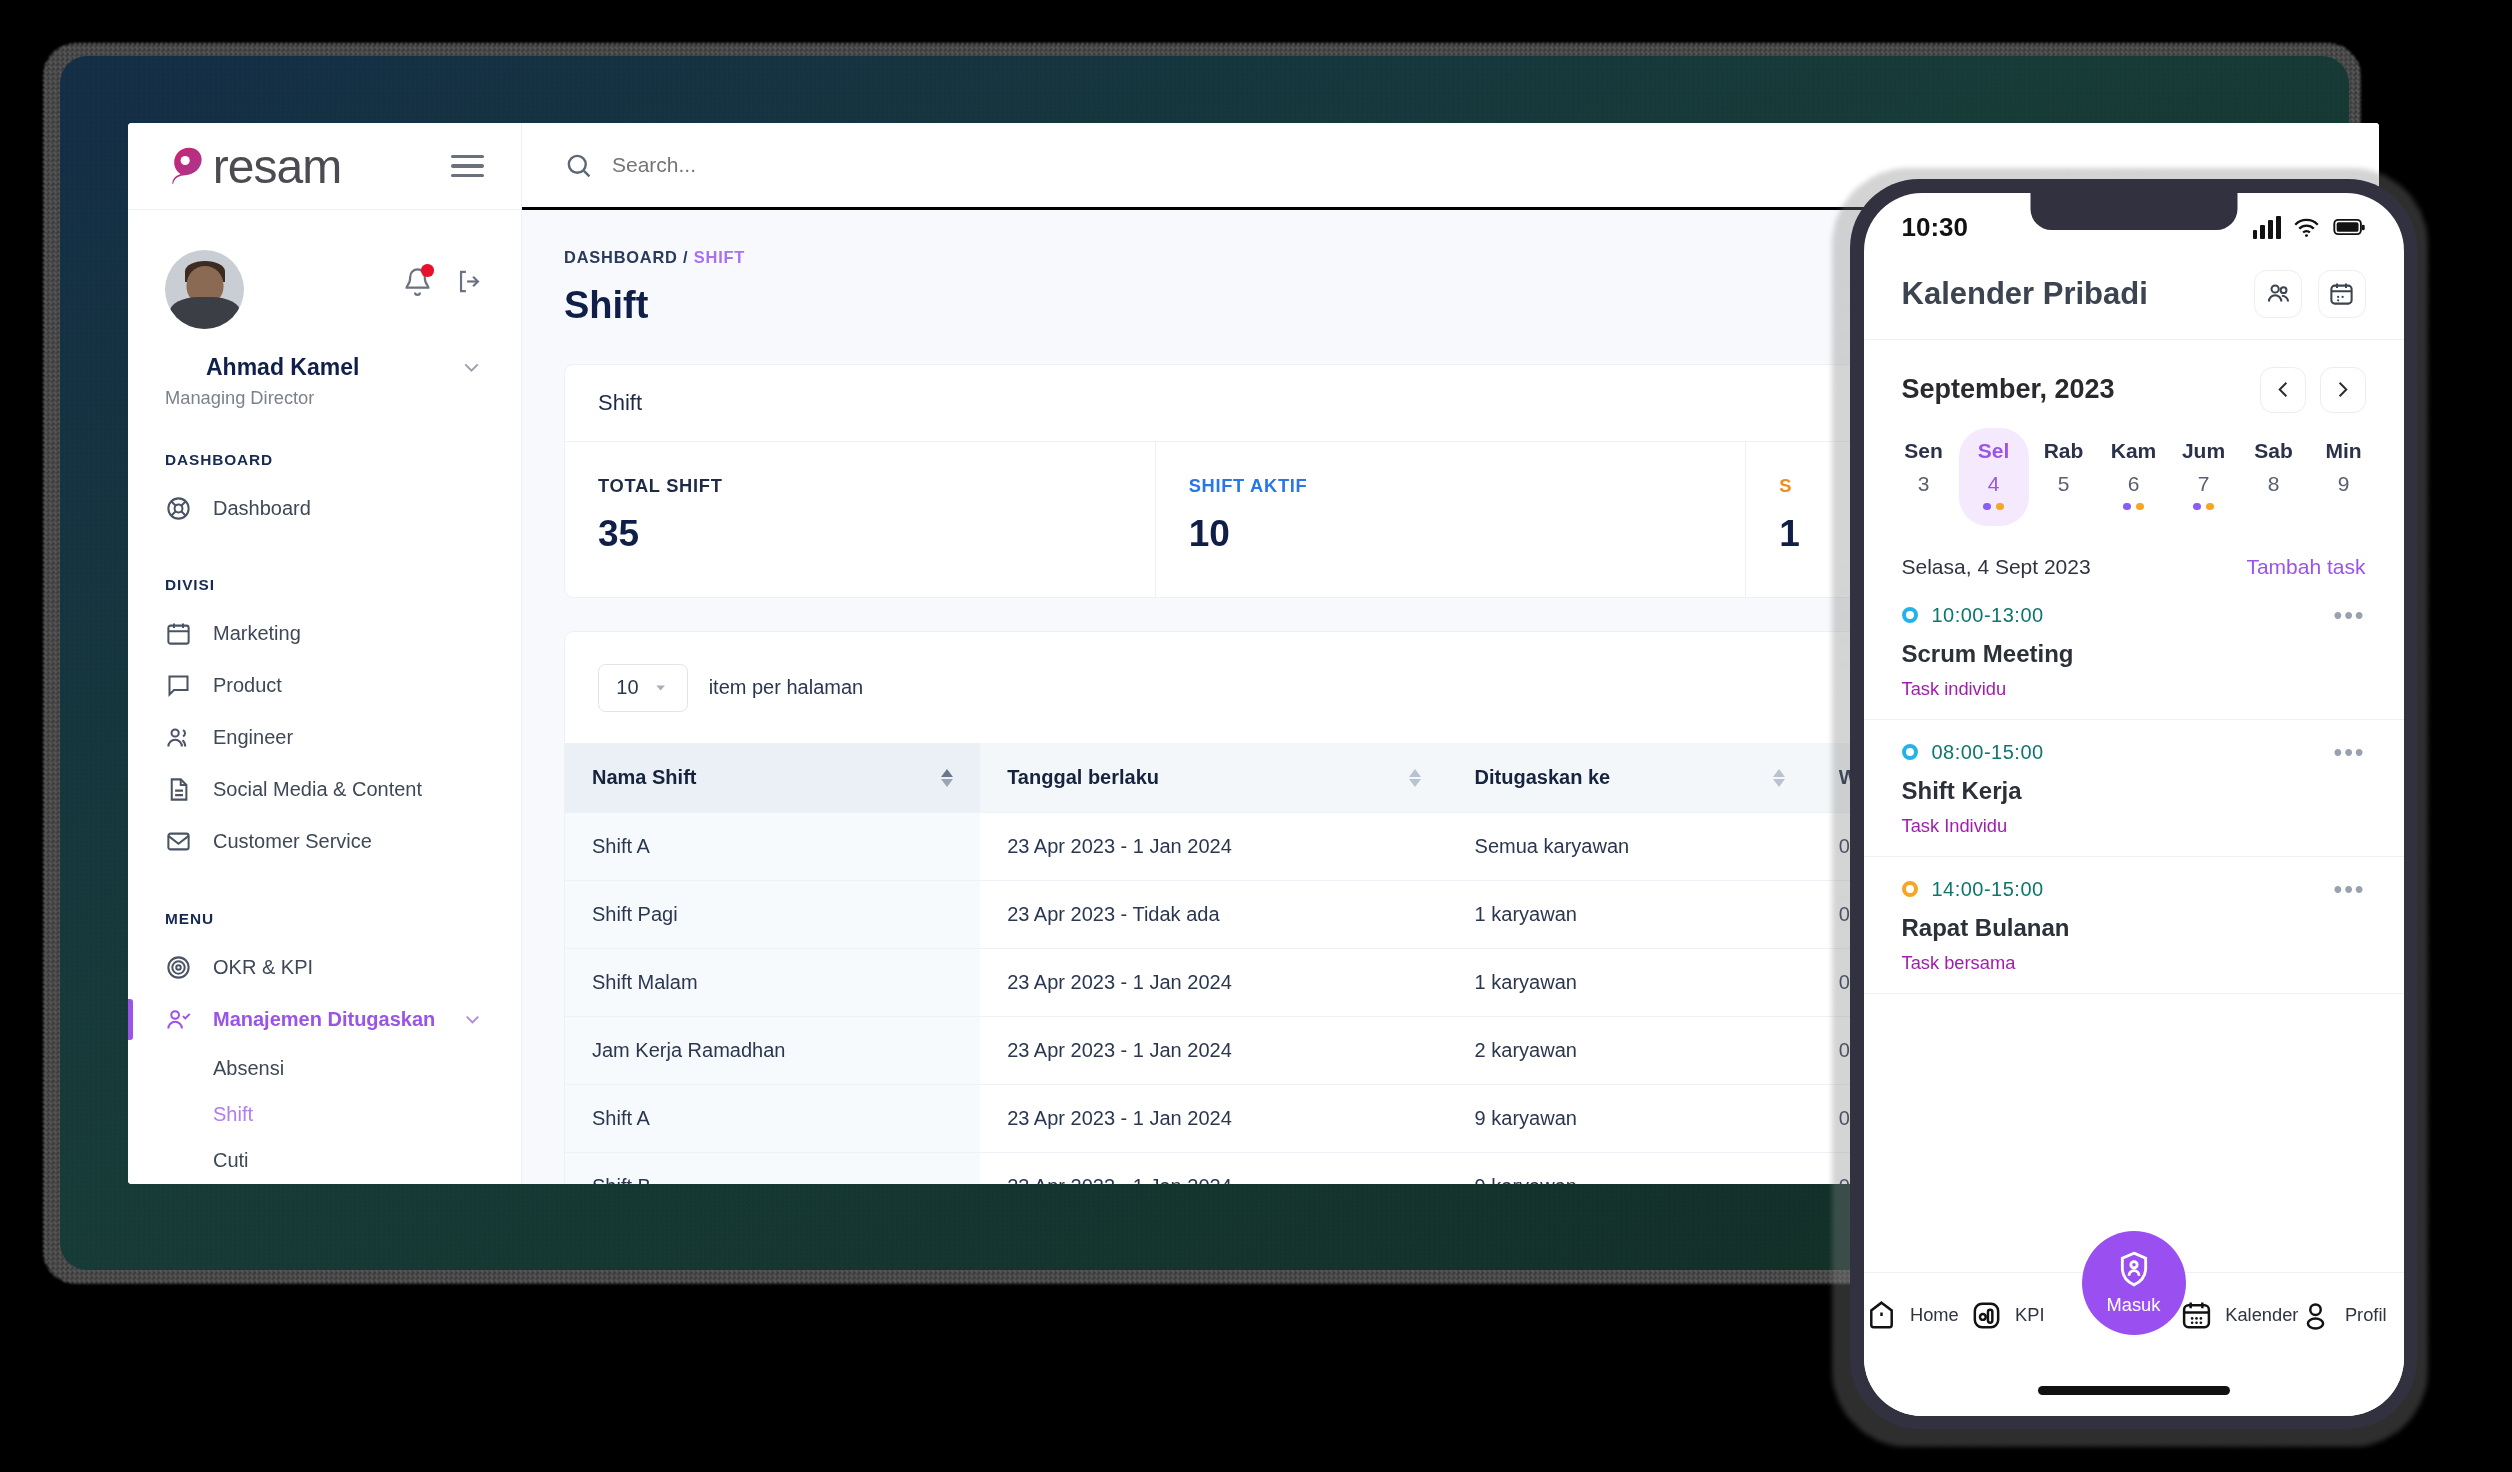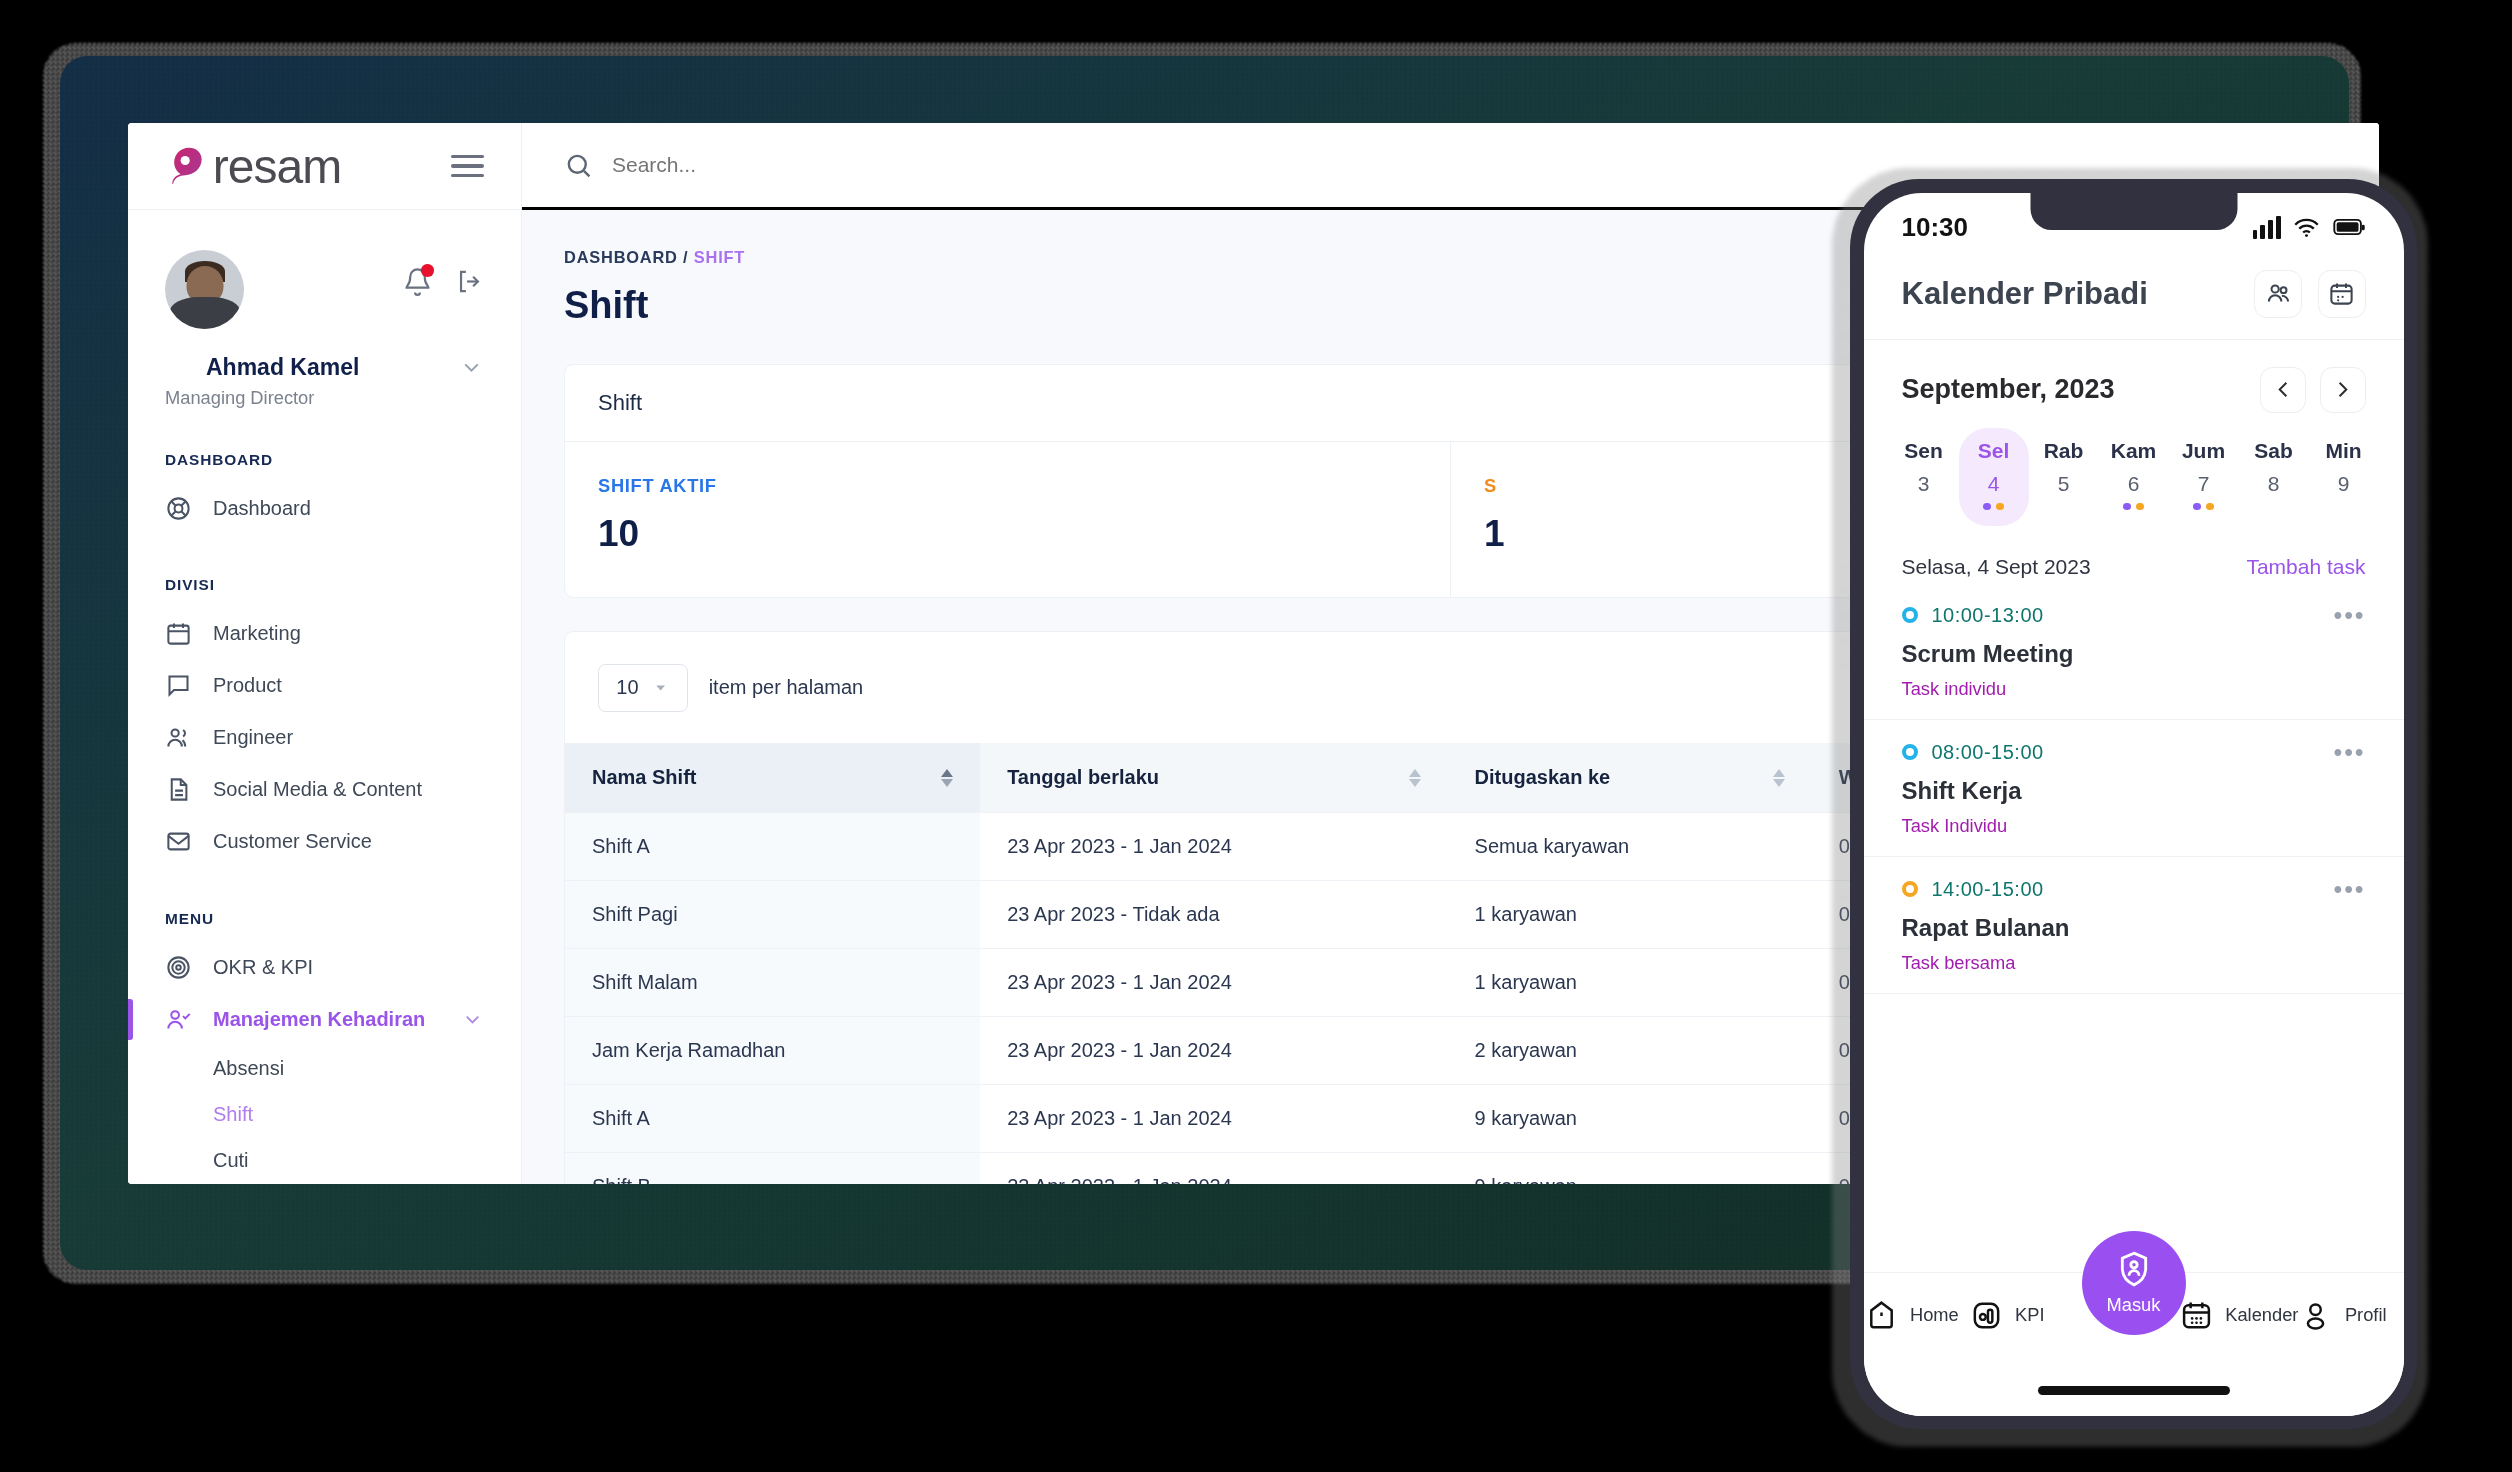--- a/index.html
+++ b/index.html
@@ -331,21 +331,21 @@
         <span>OKR &amp; KPI</span>
       </div>
       <div class="nav-item active">
         <span class="ico">
           <svg width="27" height="27" viewBox="0 0 24 24" fill="none" stroke="#9a54e8" stroke-width="1.8">
             <circle cx="9" cy="8" r="3.4"></circle>
               <path d="M3 20c0-3.3 2.7-6 6-6s6 2.7 6 6"></path>
             <path d="M16 9l2 2 4-4"></path>
           </svg>
         </span>
-        <span>Manajemen Kehadiran</span>
+        <span>Manajemen Ditugaskan</span>
         <svg class="chev-sm" width="23" height="23" viewBox="0 0 24 24" fill="none" stroke="#b08ae0" stroke-width="2">
           <path d="M6 9l6 6 6-6"></path>
         </svg>
       </div>
       <div class="nav-sub">Absensi</div>
       <div class="nav-sub active">Shift</div>
       <div class="nav-sub">Cuti</div>
     </div>
 
     <div class="main">
@@ -362,20 +362,24 @@
         <div class="crumb">
           <span>DASHBOARD</span>
           <span>/</span>
           <span class="cur">SHIFT</span>
         </div>
         <div class="page-title">Shift</div>
 
         <div class="card">
           <div class="card-head">Shift</div>
           <div class="stats">
+            <div class="stat">
+              <div class="stat-label">TOTAL SHIFT</div>
+              <div class="stat-value">35</div>
+            </div>
             <div class="stat">
               <div class="stat-label blue">SHIFT AKTIF</div>
               <div class="stat-value">10</div>
             </div>
             <div class="stat">
               <div class="stat-label orange">S</div>
               <div class="stat-value">1</div>
             </div>
           </div>
         </div>

